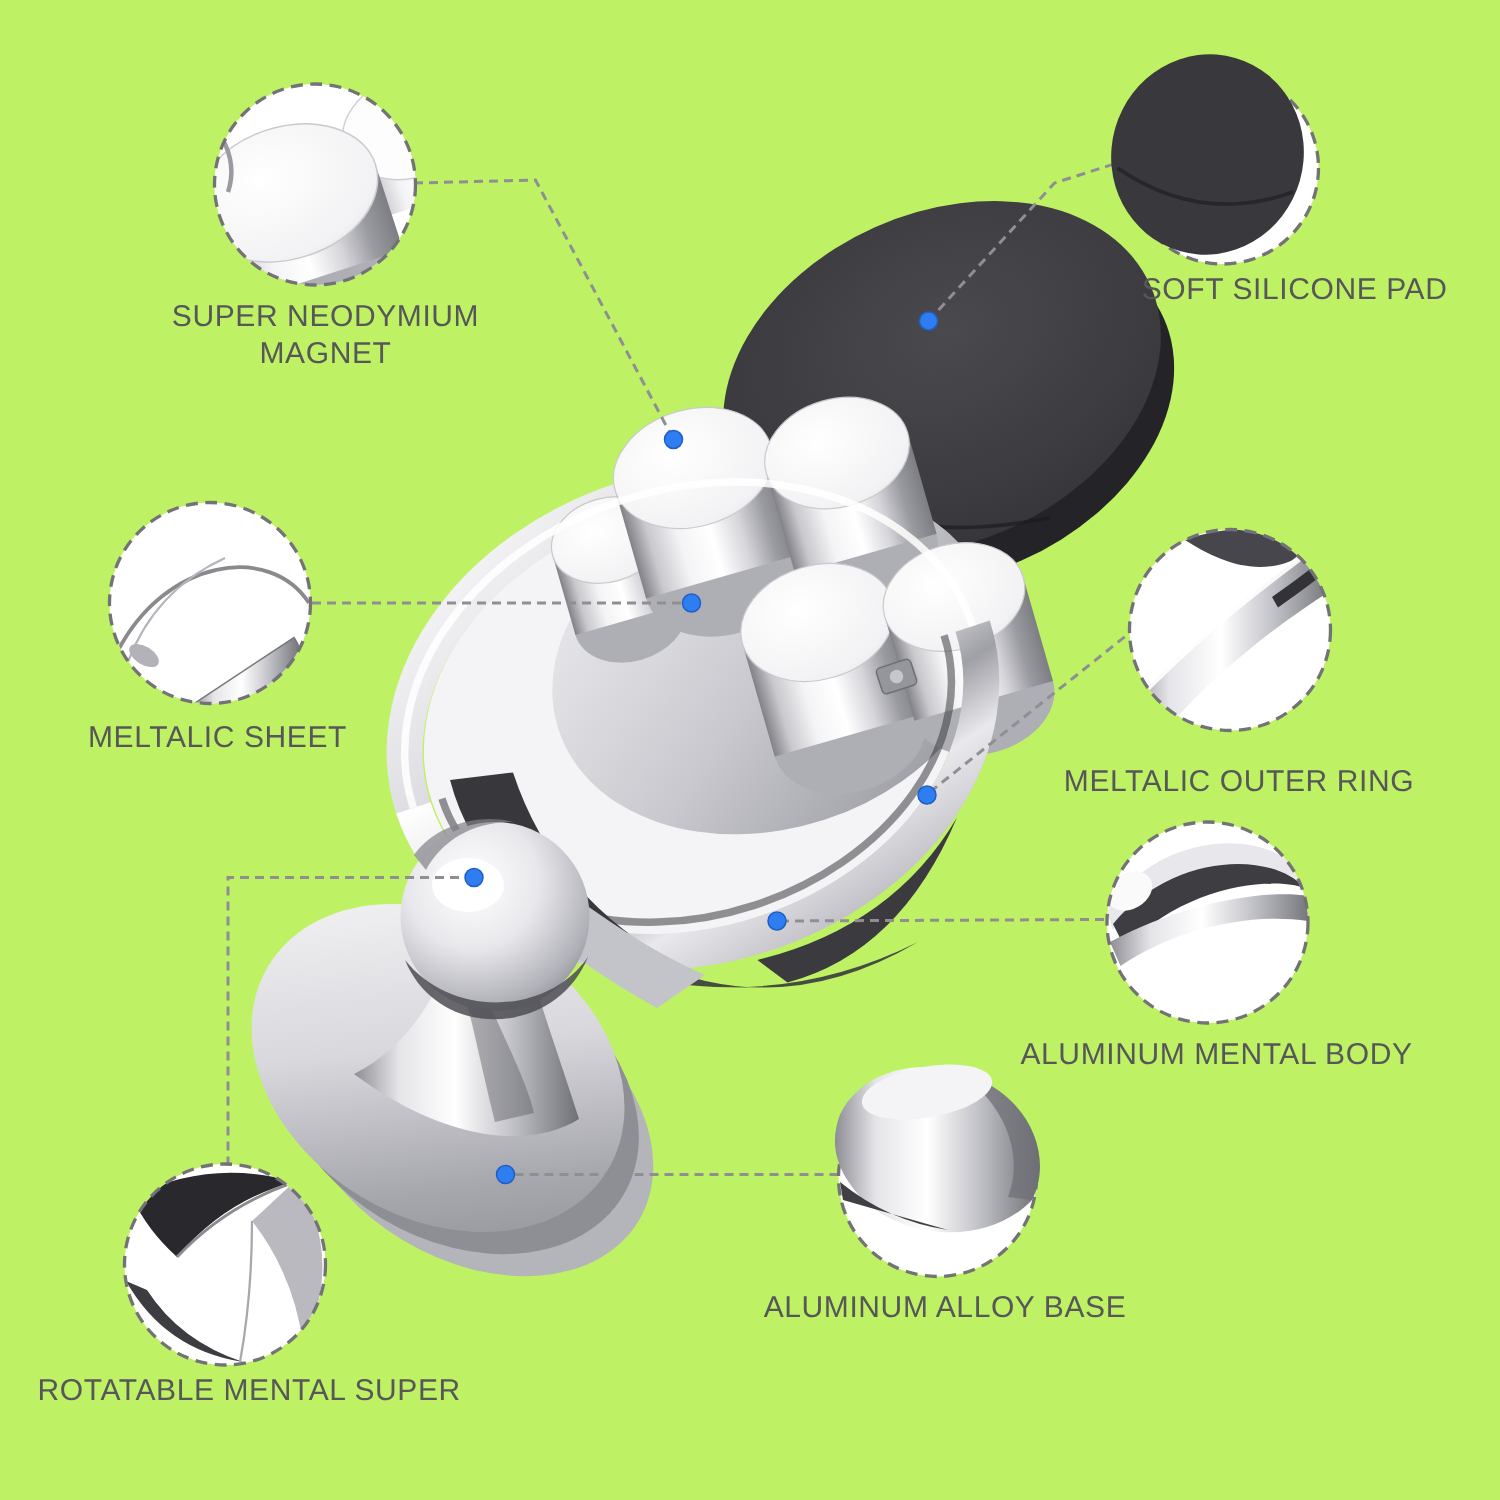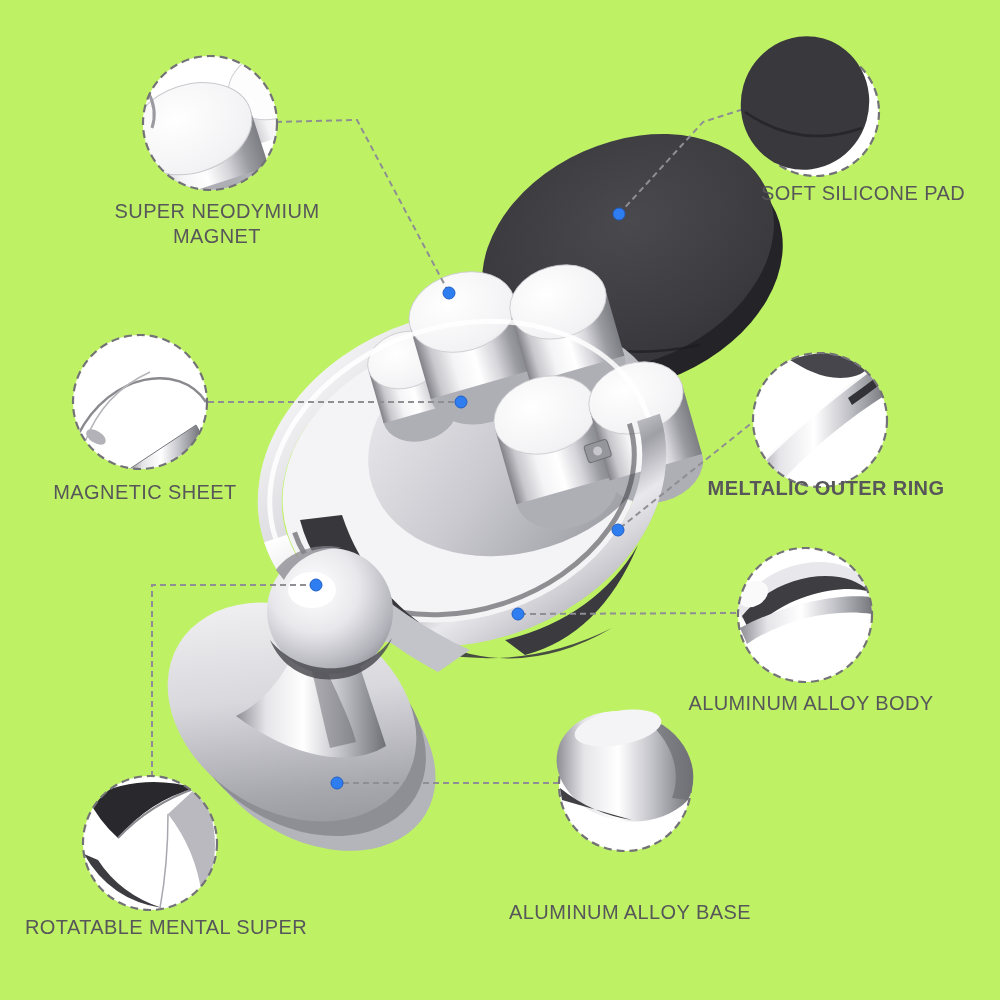--- a/index.html
+++ b/index.html
@@ -252,18 +252,18 @@
     <circle cx="461" cy="402" r="6" fill="#2e7ef2"></circle>
     <circle cx="618" cy="530" r="6" fill="#2e7ef2"></circle>
     <circle cx="518" cy="614" r="6" fill="#2e7ef2"></circle>
     <circle cx="316" cy="585" r="6" fill="#2e7ef2"></circle>
     <circle cx="337" cy="783" r="6" fill="#2e7ef2"></circle>
   </g>
 </svg>
 
   <div class="callout-label" style="left:97px;top:199px;width:240px;">SUPER NEODYMIUM MAGNET</div>
   <div class="callout-label one" style="left:685px;top:181px;width:280px;text-align:right;">SOFT SILICONE PAD</div>
-  <div class="callout-label one" style="left:5px;top:480px;width:280px;">MAGNETIC SHEET</div>
-  <div class="callout-label one" style="left:686px;top:476px;width:280px;font-weight:bold;">MELTALIC OUTER RING</div>
-  <div class="callout-label one" style="left:671px;top:691px;width:280px;">ALUMINUM ALLOY BODY</div>
-  <div class="callout-label one" style="left:490px;top:860px;width:280px;margin-top:40px;">ALUMINUM ALLOY BASE</div>
+  <div class="callout-label one" style="left:5px;top:480px;width:280px;">MELTALIC SHEET</div>
+  <div class="callout-label one" style="left:686px;top:509px;width:280px;">MELTALIC OUTER RING</div>
+  <div class="callout-label one" style="left:671px;top:691px;width:280px;">ALUMINUM MENTAL BODY</div>
+  <div class="callout-label one" style="left:490px;top:860px;width:280px;">ALUMINUM ALLOY BASE</div>
   <div class="callout-label one" style="left:25px;top:915px;width:280px;">ROTATABLE MENTAL SUPER</div>
 </div>
 
 </body></html>

